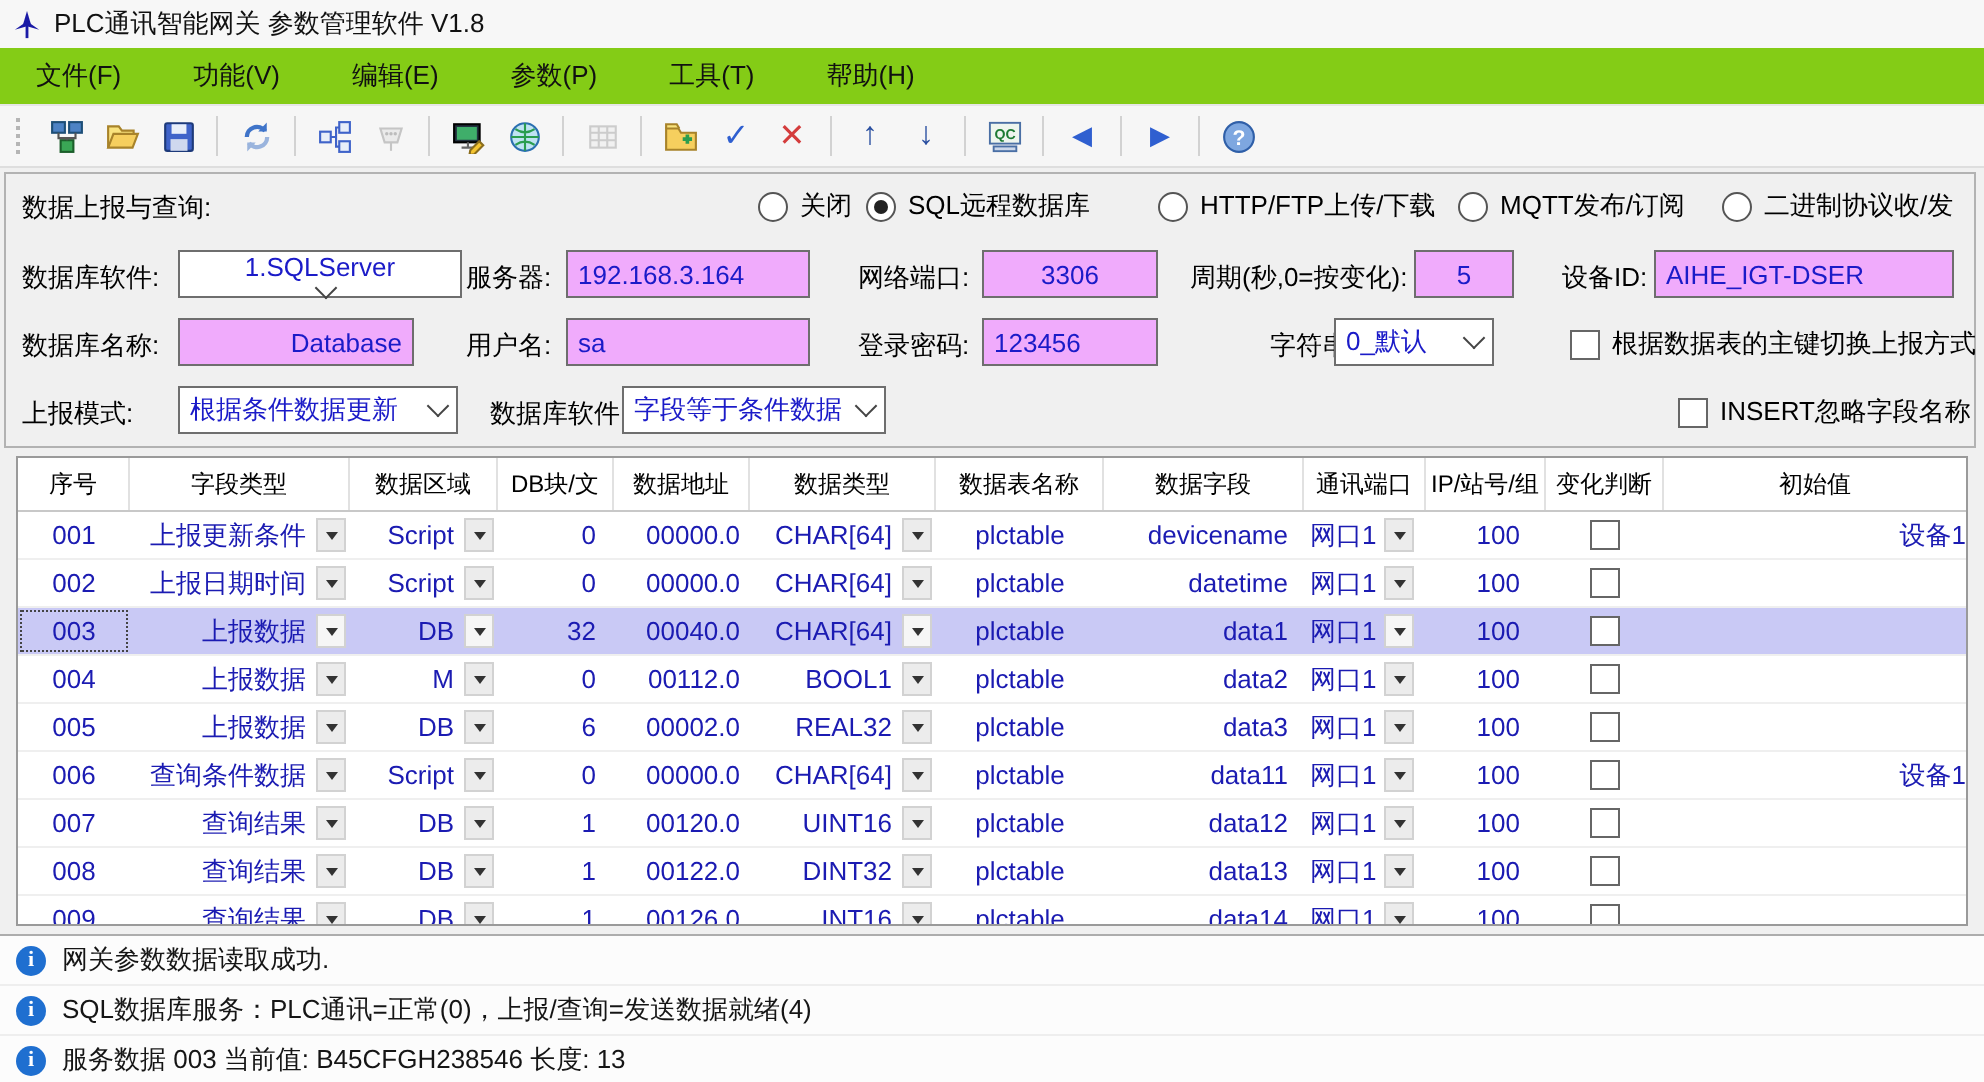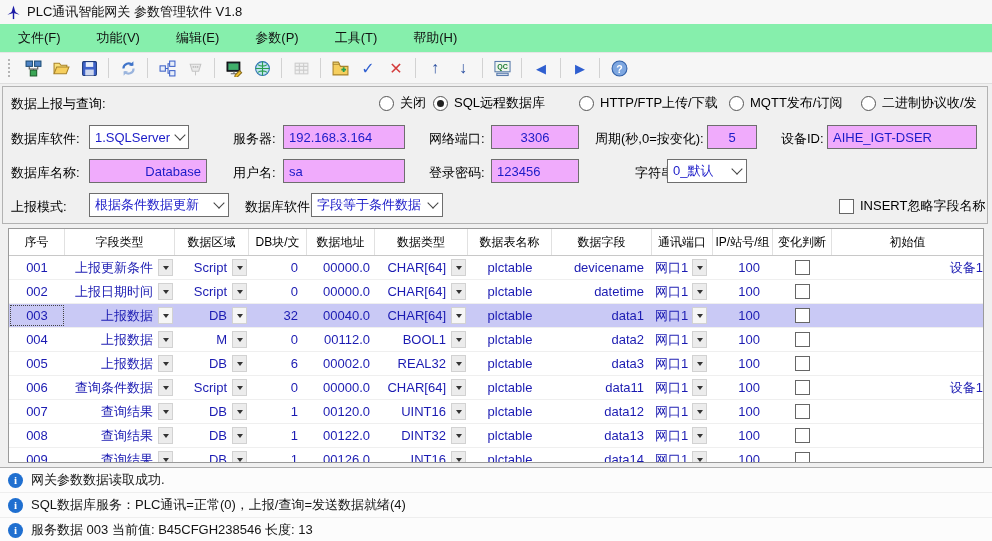--- a/index.html
+++ b/index.html
@@ -5,21 +5,21 @@
   html,body{margin:0;padding:0;}
   body{width:992px;height:541px;position:relative;background:#f0f0f0;
        font-family:"Liberation Sans","DejaVu Sans",sans-serif;font-size:13px;color:#000;overflow:hidden;}
 
   
   .titlebar{position:absolute;left:0;top:0;width:992px;height:24px;background:#f7f7f7;
             display:flex;align-items:center;gap:6px;padding-left:6px;box-sizing:border-box;}
   .titlebar .ttl{font-size:13px;color:#111;}
 
   
-  .menubar{position:absolute;left:0;top:24px;width:992px;height:28px;background:#86efac;
+  .menubar{position:absolute;left:0;top:24px;width:992px;height:28px;background:#84cc16;
            display:flex;align-items:center;}
   .menu-item{padding:5px 18px;color:#111;cursor:default;}
 
   
   .toolbar{position:absolute;left:0;top:52px;width:992px;height:32px;background:#f6f6f6;
            border-top:1px solid #e6e6e6;border-bottom:1px solid #dedede;box-sizing:border-box;
            display:flex;align-items:center;gap:4px;padding-left:8px;}
   .tb-grip{width:3px;height:18px;border-left:2px dotted #b5b5b5;margin-right:4px;}
   .tbi{width:24px;height:24px;display:flex;align-items:center;justify-content:center;border-radius:2px;}
   .tbi svg{width:17px;height:17px;}
@@ -242,21 +242,21 @@
         <span class="radio"></span>
         <span>MQTT发布/订阅</span>
       </div>
       <div class="radio-item" style="left: 858px; top: 7px;">
         <span class="radio"></span>
         <span>二进制协议收/发</span>
       </div>
     </div>
 
   <span class="lbl" style="left:8px;top:43px;">数据库软件:</span>
-  <div class="combo" style="left:86px;top:38px;width:100px;">
+  <div class="combo" style="left:86px;top:38px;width:142px;flex-direction:column;">
     <span>1.SQLServer</span>
       <span class="chev"></span>
   </div>
   <span class="lbl" style="left:230px;top:43px;">服务器:</span>
   <input class="tbx" style="left: 280px; top: 38px; width: 122px;" value="192.168.3.164">
   <span class="lbl" style="left:426px;top:43px;">网络端口:</span>
   <input class="tbx center" style="left: 488px; top: 38px; width: 88px;" value="3306">
   <span class="lbl" style="left:592px;top:43px;">周期(秒,0=按变化):</span>
   <input class="tbx center" style="left: 704px; top: 38px; width: 50px;" value="5">
   <span class="lbl" style="left:778px;top:43px;">设备ID:</span>
@@ -265,20 +265,24 @@
   <span class="lbl" style="left:8px;top:77px;">数据库名称:</span>
   <input class="tbx" style="left: 86px; top: 72px; width: 118px; text-align: right;" value="Database">
   <span class="lbl" style="left:230px;top:77px;">用户名:</span>
   <input class="tbx" style="left: 280px; top: 72px; width: 122px;" value="sa">
   <span class="lbl" style="left:426px;top:77px;">登录密码:</span>
   <input class="tbx" style="left: 488px; top: 72px; width: 88px;" value="123456">
   <span class="lbl" style="left:592px;top:77px;margin-left:40px;">字符串顺序:</span>
   <div class="combo" style="left:664px;top:72px;width:80px;">
     <span>0_默认</span>
       <span class="chev"></span>
+  </div>
+  <div class="cb-item" style="left:782px;top:76px;">
+    <span class="cb"></span>
+    <span>根据数据表的主键切换上报方式</span>
   </div>
 
   <span class="lbl" style="left:8px;top:111px;">上报模式:</span>
   <div class="combo" style="left:86px;top:106px;width:140px;">
     <span>根据条件数据更新</span>
       <span class="chev"></span>
   </div>
   <span class="lbl" style="left:242px;top:111px;">数据库软件:</span>
   <div class="combo" style="left:308px;top:106px;width:132px;">
     <span>字段等于条件数据</span>

